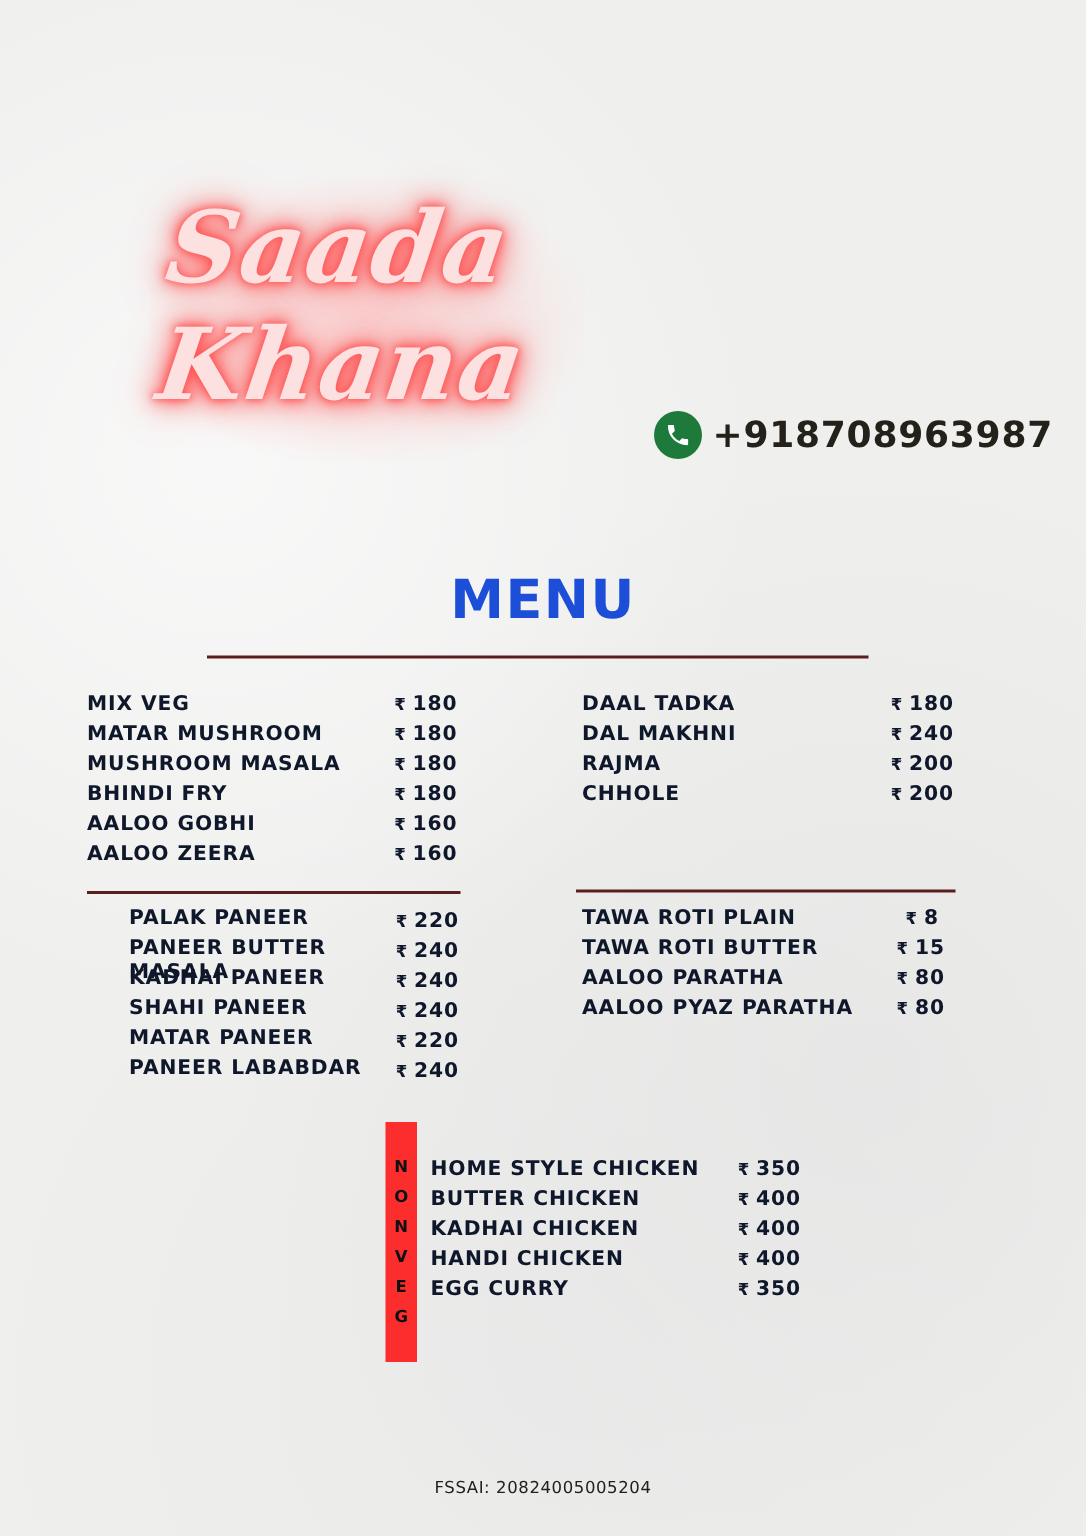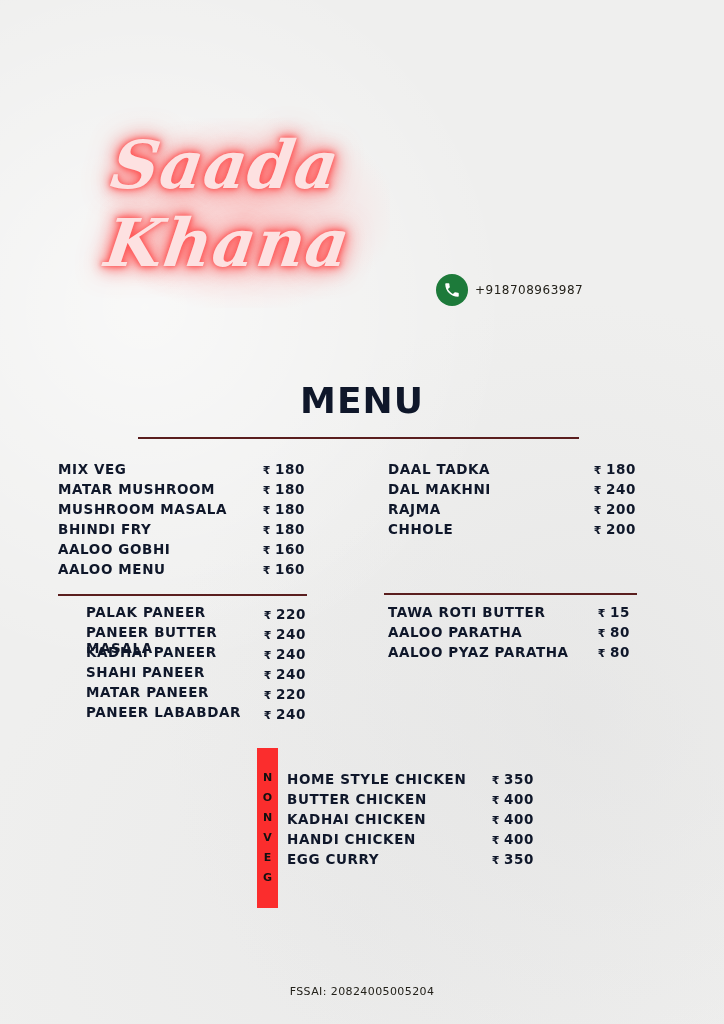--- a/index.html
+++ b/index.html
@@ -23,25 +23,25 @@
     text-shadow: 0 0 4px #ff5b5b, 0 0 10px #ff4d4d, 0 0 18px #ff6a6a, 0 0 28px rgba(255,90,90,0.7);
   }
   .brand-line.l1 { left: 12px; top: 8px; transform: skewX(-8deg); }
   .brand-line.l2 { left: 6px; top: 86px; transform: skewX(-8deg); }
 
   .phone { position: absolute; left: 436px; top: 274px; display: flex; align-items: center; }
   .phone-icon {
     width: 32px; height: 32px; border-radius: 50%; background: #1d7a3a;
     display: flex; align-items: center; justify-content: center; margin-right: 7px;
   }
-  .phone-num { font-size: 12px; font-weight: normal; color: #23211a; letter-spacing: 0.5px; }
+  .phone-num { font-size: 24px; font-weight: bold; color: #23211a; letter-spacing: 0.5px; }
 
   .menu-title {
     position: absolute; left: 0; width: 724px; top: 380px; text-align: center;
-    font-size: 36px; font-weight: bold; color: #0f172a; letter-spacing: 1px;
+    font-size: 36px; font-weight: bold; color: #1d4ed8; letter-spacing: 1px;
   }
   .rule { position: absolute; height: 2px; background: #5a1e1e; }
 
   .list { position: absolute; }
   .row {
     display: flex; justify-content: space-between; align-items: baseline;
     font-size: 13.5px; font-weight: bold; letter-spacing: 0.6px; color: #0f172a;
   }
   .row .price { white-space: nowrap; }
   .rupee { font-size: 11px; margin-right: 4px; }
@@ -105,21 +105,21 @@
     </div>
   <div class="row">
       <span>BHINDI FRY</span>
       <span class="price"><span class="rupee">₹</span><span>180</span></span>
     </div>
   <div class="row">
       <span>AALOO GOBHI</span>
       <span class="price"><span class="rupee">₹</span><span>160</span></span>
     </div>
   <div class="row">
-      <span>AALOO MENU</span>
+      <span>AALOO ZEERA</span>
       <span class="price"><span class="rupee">₹</span><span>160</span></span>
     </div>
 </div>
 
 <div class="list" id="list-dal">
   <div class="row">
       <span>DAAL TADKA</span>
       <span class="price"><span class="rupee">₹</span><span>180</span></span>
     </div>
   <div class="row">
@@ -160,20 +160,24 @@
       <span>MATAR PANEER</span>
       <span class="price"><span class="rupee">₹</span><span>220</span></span>
     </div>
   <div class="row">
       <span>PANEER LABABDAR</span>
       <span class="price"><span class="rupee">₹</span><span>240</span></span>
     </div>
 </div>
 
 <div class="list" id="list-bread">
+  <div class="row">
+      <span>TAWA ROTI PLAIN</span>
+      <span class="price" style="margin-right:8px"><span class="rupee">₹</span><span>8</span></span>
+    </div>
   <div class="row">
       <span>TAWA ROTI BUTTER</span>
       <span class="price" style="margin-right:4px"><span class="rupee">₹</span><span>15</span></span>
     </div>
   <div class="row">
       <span>AALOO PARATHA</span>
       <span class="price" style="margin-right:4px"><span class="rupee">₹</span><span>80</span></span>
     </div>
   <div class="row">
       <span>AALOO PYAZ PARATHA</span>

